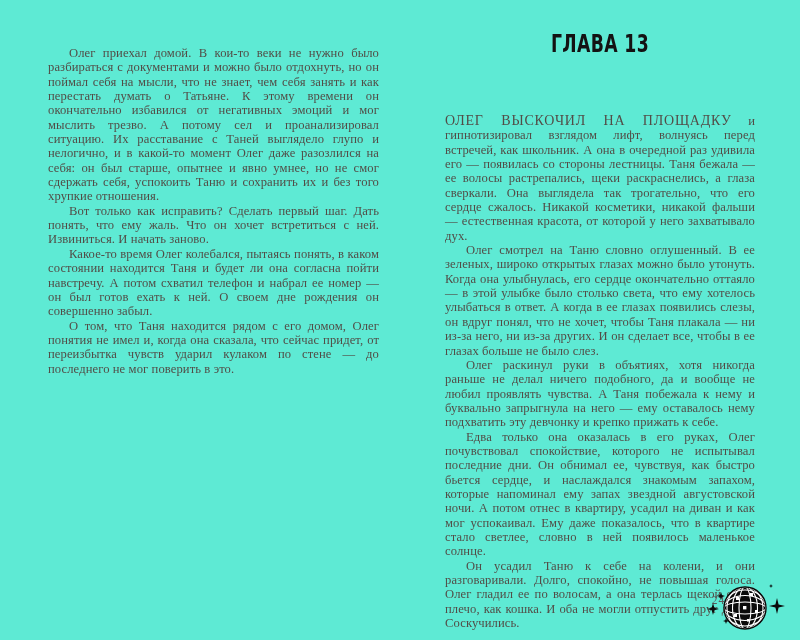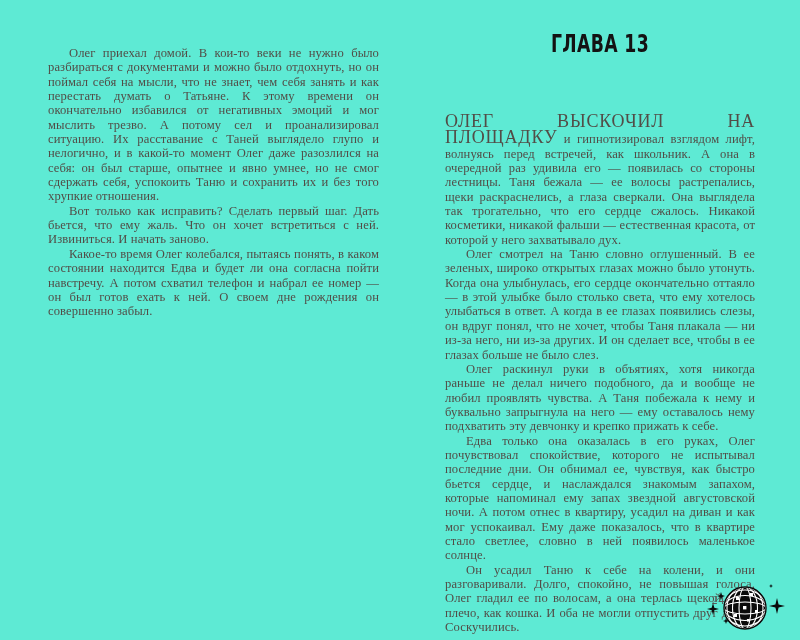--- a/index.html
+++ b/index.html
@@ -42,43 +42,44 @@
   }
   .page-right-body {
     margin-top:60px;
     color:#524d47;
     font-size:12.6px; line-height:14.35px;
     text-align:justify;
     hyphens:auto; -webkit-hyphens:auto;
     letter-spacing:0.1px;
   }
   .lead-in {
-    font-size:18px;
+    font-size:14px;
     letter-spacing:0.8px;
   }
   .page-number {
     position:absolute; left:422px; top:594px; width:310px;
     text-align:right;
     font-size:11.5px; color:#5b5b5b;
     letter-spacing:1px;
   }
   .ornament {
     position:absolute; left:688px; top:577px;
     width:110px; height:60px;
   }
 </style>
 </head>
 <body>
 
 <div class="spread">
 
   <div class="page-left">
     <p class="indent">Олег приехал домой. В кои-то веки не нужно было разбираться с документами и можно было отдохнуть, но он поймал себя на мысли, что не знает, чем себя занять и как перестать думать о Татьяне. К этому времени он окончательно избавился от негативных эмоций и мог мыслить трезво. А потому сел и проанализировал ситуацию. Их расставание с Таней выглядело глупо и нелогично, и в какой-то момент Олег даже разозлился на себя: он был старше, опытнее и явно умнее, но не смог сдержать себя, успокоить Таню и сохранить их и без того хрупкие отношения.</p>
-    <p class="indent">Вот только как исправить? Сделать первый шаг. Дать бьется, что ему жаль. Что он хочет встретиться с ней. Извиниться. И начать заново.</p>
-    <p class="indent">Какое-то время Олег колебался, пытаясь понять, в каком состоянии находится Едва и будет ли она согласна пойти навстречу. А потом схватил телефон и набрал ее номер — он был готов ехать к ней. О своем дне рождения он совершенно забыл.</p>
+    <p class="indent">Вот только как исправить? Сделать первый шаг. Дать понять, что ему жаль. Что он хочет встретиться с ней. Извиниться. И начать заново.</p>
+    <p class="indent">Какое-то время Олег колебался, пытаясь понять, в каком состоянии находится Таня и будет ли она согласна пойти навстречу. А потом схватил телефон и набрал ее номер — он был готов ехать к ней. О своем дне рождения он совершенно забыл.</p>
+    <p class="indent">О том, что Таня находится рядом с его домом, Олег понятия не имел и, когда она сказала, что сейчас придет, от переизбытка чувств ударил кулаком по стене — до последнего не мог поверить в это.</p>
   </div>
 
   <div class="page-right">
     <h1 class="chapter-title">ГЛАВА 13</h1>
     <div class="page-right-body">
       <p class="no-indent"><span class="lead-in">ОЛЕГ ВЫСКОЧИЛ НА ПЛОЩАДКУ</span><span> и гипнотизировал взглядом лифт, волнуясь перед встречей, как школьник. А она в очередной раз удивила его — появилась со стороны лестницы. Таня бежала — ее волосы растрепались, щеки раскраснелись, а глаза сверкали. Она выглядела так трогательно, что его сердце сжалось. Никакой косметики, никакой фальши — естественная красота, от которой у него захватывало дух.</span></p>
       <p class="indent">Олег смотрел на Таню словно оглушенный. В ее зеленых, широко открытых глазах можно было утонуть. Когда она улыбнулась, его сердце окончательно оттаяло — в этой улыбке было столько света, что ему хотелось улыбаться в ответ. А когда в ее глазах появились слезы, он вдруг понял, что не хочет, чтобы Таня плакала — ни из-за него, ни из-за других. И он сделает все, чтобы в ее глазах больше не было слез.</p>
       <p class="indent">Олег раскинул руки в объятиях, хотя никогда раньше не делал ничего подобного, да и вообще не любил проявлять чувства. А Таня побежала к нему и буквально запрыгнула на него — ему оставалось нему подхватить эту девчонку и крепко прижать к себе.</p>
       <p class="indent">Едва только она оказалась в его руках, Олег почувствовал спокойствие, которого не испытывал последние дни. Он обнимал ее, чувствуя, как быстро бьется сердце, и наслаждался знакомым запахом, которые напоминал ему запах звездной августовской ночи. А потом отнес в квартиру, усадил на диван и как мог успокаивал. Ему даже показалось, что в квартире стало светлее, словно в ней появилось маленькое солнце.</p>
       <p class="indent">Он усадил Таню к себе на колени, и они разговаривали. Долго, спокойно, не повышая голоса. Олег гладил ее по волосам, а она терлась щекой о его плечо, как кошка. И оба не могли отпустить друг друга. Соскучились.</p>

